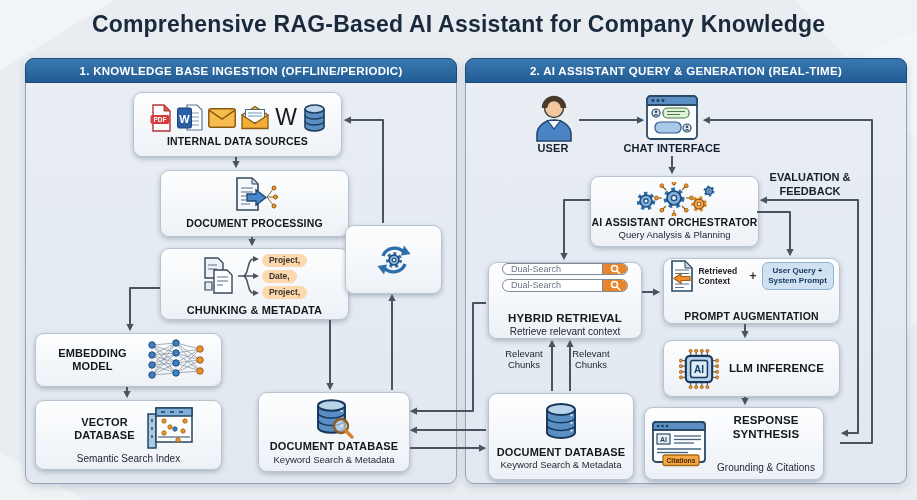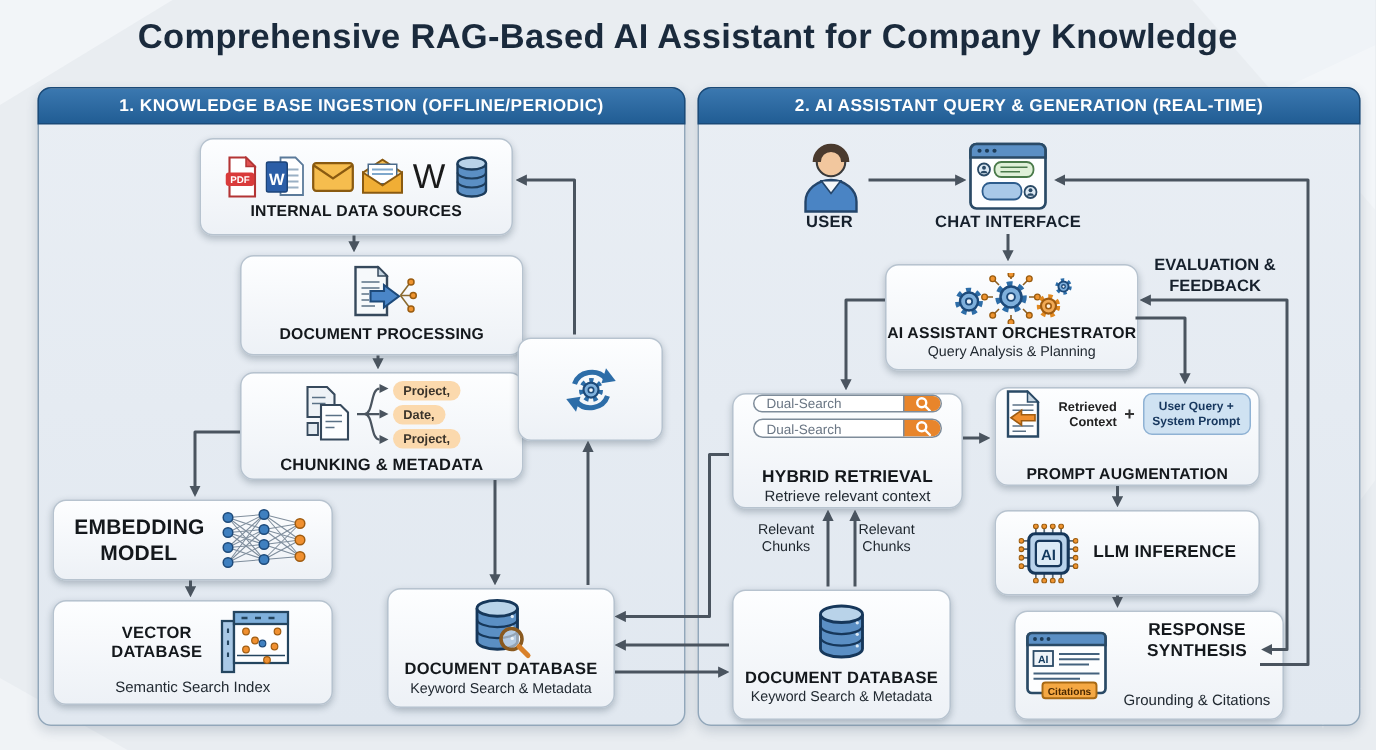--- a/index.html
+++ b/index.html
@@ -24,28 +24,28 @@
           line-height:1.2;letter-spacing:.15px;}
   .nsub{font-size:9.5px;color:#222a32;text-align:center;line-height:1.15;margin-top:1px;}
   .row{display:flex;align-items:center;justify-content:center;}
   .freelabel{position:absolute;z-index:2;text-align:center;color:#16202c;}
   .eval{font-size:11px;font-weight:800;line-height:1.3;}
   .rchunks{font-size:9.5px;font-weight:500;line-height:1.15;color:#1c242c;}
   .pill{background:#fbd9ad;border-radius:8px;font-size:8.5px;font-weight:700;
         color:#3a332a;padding:1px 7px;line-height:1.3;}
   .pillcol{display:flex;flex-direction:column;gap:3px;align-items:flex-start;}
   .spill{width:124px;height:15px;border:1.5px solid #7e8c9a;border-radius:9px;
-         background:#fff;display:flex;align-items:flex-end;overflow:hidden;}
+         background:#fff;display:flex;align-items:flex-start;overflow:hidden;}
   .spill-text{flex:1;font-size:9px;color:#6a7684;padding-left:8px;text-align:left;}
   .spill-btn{width:24px;align-self:stretch;background:#e8852b;display:flex;
              align-items:center;justify-content:center;border-left:1.5px solid #7e8c9a;}
   .uqpill{background:#cfe2f2;border:1px solid #8fb2d4;border-radius:6px;font-size:8px;
           font-weight:700;color:#17375e;padding:3px 4px;text-align:center;
           line-height:1.25;width:62px;}
-  .rctext{font-size:8.5px;font-weight:700;color:#222;text-align:right;width:46px;line-height:1.2;}
+  .rctext{font-size:8.5px;font-weight:700;color:#222;text-align:left;width:46px;line-height:1.2;}
   .plus{font-size:12px;font-weight:700;color:#333;padding:0 2px;}
   #arrows{position:absolute;inset:0;z-index:3;pointer-events:none;}
   svg text{font-family:"Liberation Sans","DejaVu Sans",sans-serif;}
 </style>
 </head>
 <body>
 
 <div id="canvas">
 
   <svg class="decor" width="917" height="500">
@@ -159,21 +159,21 @@
       <path d="M30,22 A12,11 0 0 1 9,25.5" stroke="#2d6da8" stroke-width="3.4" fill="none"></path>
       <polygon points="9,32.5 2.5,24 12,22.5" fill="#2d6da8"></polygon>
       <circle cx="19" cy="18" r="6" fill="none" stroke="#2d6da8" stroke-width="4" stroke-dasharray="2.6 2.8"></circle>
       <circle cx="19" cy="18" r="5" fill="#7fb0dc" stroke="#1d4a7a" stroke-width="1.5"></circle>
       <circle cx="19" cy="18" r="1.8" fill="#eef4fa" stroke="#1d4a7a" stroke-width="1.1"></circle>
     </svg>
   </div>
 
   <div class="node" style="left:35px;top:333px;width:185px;height:52px;">
     <div class="row" style="gap:10px;">
-      <div class="nlabel" style="width:86px;font-size:14px;">EMBEDDING MODEL</div>
+      <div class="nlabel" style="width:86px;font-size:11px;">EMBEDDING MODEL</div>
       <svg width="62" height="42" viewBox="0 0 62 42">
         <g stroke="#6a7b8c" stroke-width="0.7" opacity="0.85">
           <line x1="6" y1="6" x2="30" y2="4"></line>
             <line x1="6" y1="6" x2="30" y2="14"></line>
             <line x1="6" y1="6" x2="30" y2="24"></line>
             <line x1="6" y1="6" x2="30" y2="34"></line>
           <line x1="6" y1="16" x2="30" y2="4"></line>
             <line x1="6" y1="16" x2="30" y2="14"></line>
             <line x1="6" y1="16" x2="30" y2="24"></line>
             <line x1="6" y1="16" x2="30" y2="34"></line>
@@ -412,21 +412,21 @@
             <circle cx="36.2" cy="27" r="1.5"></circle>
         </g>
         <rect x="6.5" y="6.5" width="25" height="25" rx="4" fill="#b8d2ea" stroke="#16375a" stroke-width="2"></rect>
         <rect x="11" y="11" width="16" height="16" rx="2" fill="#dcebf6" stroke="#16375a" stroke-width="1.4"></rect>
         <text x="19" y="23" font-size="9.5" font-weight="bold" fill="#123a5e" text-anchor="middle">AI</text>
       </svg>
       <div class="nlabel" style="font-size:11.5px;">LLM INFERENCE</div>
     </div>
   </div>
 
-  <div class="node" style="left:676px;top:407px;width:178px;height:71px;">
+  <div class="node" style="left:644px;top:407px;width:178px;height:71px;">
     <div class="row" style="gap:8px;">
       <svg width="56" height="46" viewBox="0 0 56 46">
         <rect x="1" y="1" width="52" height="40" rx="3" fill="#fdfeff" stroke="#2a4a66" stroke-width="1.8"></rect>
         <path d="M1,9 h52 V4 a3,3 0 0 0 -3,-3 H4 a3,3 0 0 0 -3,3 z" fill="#5b8fc4" stroke="#2a4a66" stroke-width="1.8"></path>
         <circle cx="6" cy="5" r="1.3" fill="#1d3c58"></circle>
           <circle cx="10.5" cy="5" r="1.3" fill="#1d3c58"></circle>
           <circle cx="15" cy="5" r="1.3" fill="#1d3c58"></circle>
         <rect x="5" y="13" width="13" height="10" fill="#eef3f8" stroke="#2a4a66" stroke-width="1.2"></rect>
         <text x="11.5" y="21" font-size="7" font-weight="bold" fill="#123a5e" text-anchor="middle">AI</text>
         <g stroke="#44627e" stroke-width="1.3">

